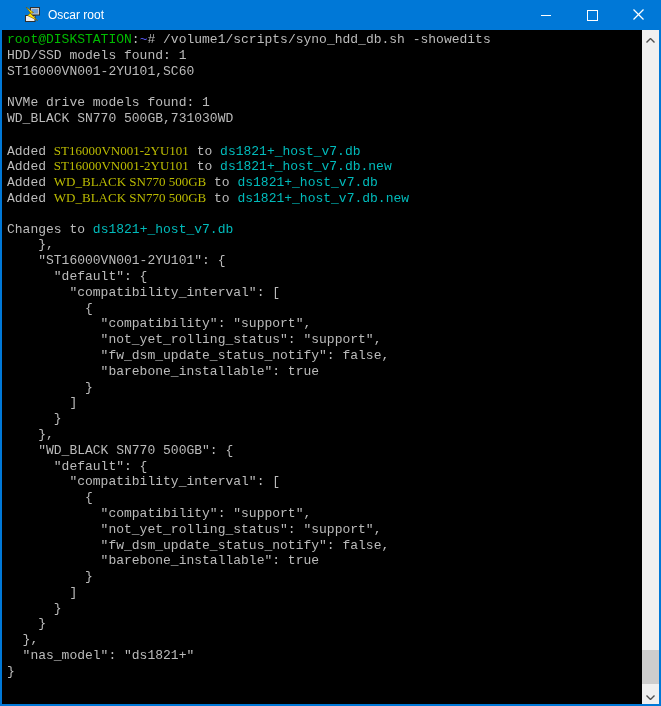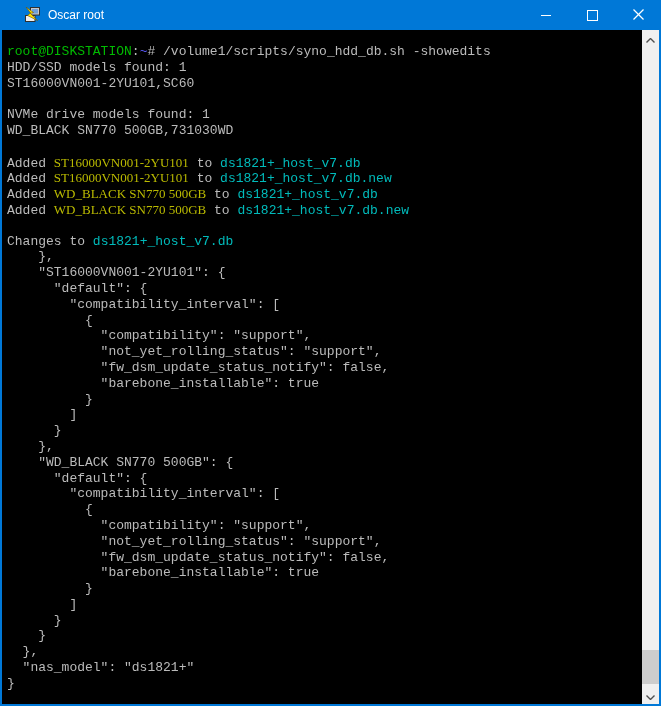--- a/index.html
+++ b/index.html
@@ -25,21 +25,21 @@
     background:transparent;border:none;padding:0;cursor:default;
   }
   .min-glyph{width:10px;height:1px;background:#ffffff;}
   .max-glyph{width:9px;height:9px;border:1px solid #ffffff;}
   .term-wrap{
     position:absolute;top:30px;left:2px;right:2px;bottom:2px;
     background:#000000;display:flex;
   }
   .term-content{
     flex:1;overflow:hidden;
-    padding:14px 0 0 5px;
+    padding:2px 0 0 5px;
     font-family:"Liberation Mono","DejaVu Sans Mono",monospace;
     font-size:13px;line-height:15.8px;
     white-space:pre;
     color:var(--fg,#bbbbbb);
   }
   .term-line{height:15.8px;}
   .c-fg{color:var(--fg,#bbbbbb);}
   .c-green{color:var(--green,#00bb00);}
   .c-blue{color:var(--blue,#5c5cff);}
   .c-yellow{color:var(--yellow,#bbbb00);font-family:Liberation Serif, serif;}

